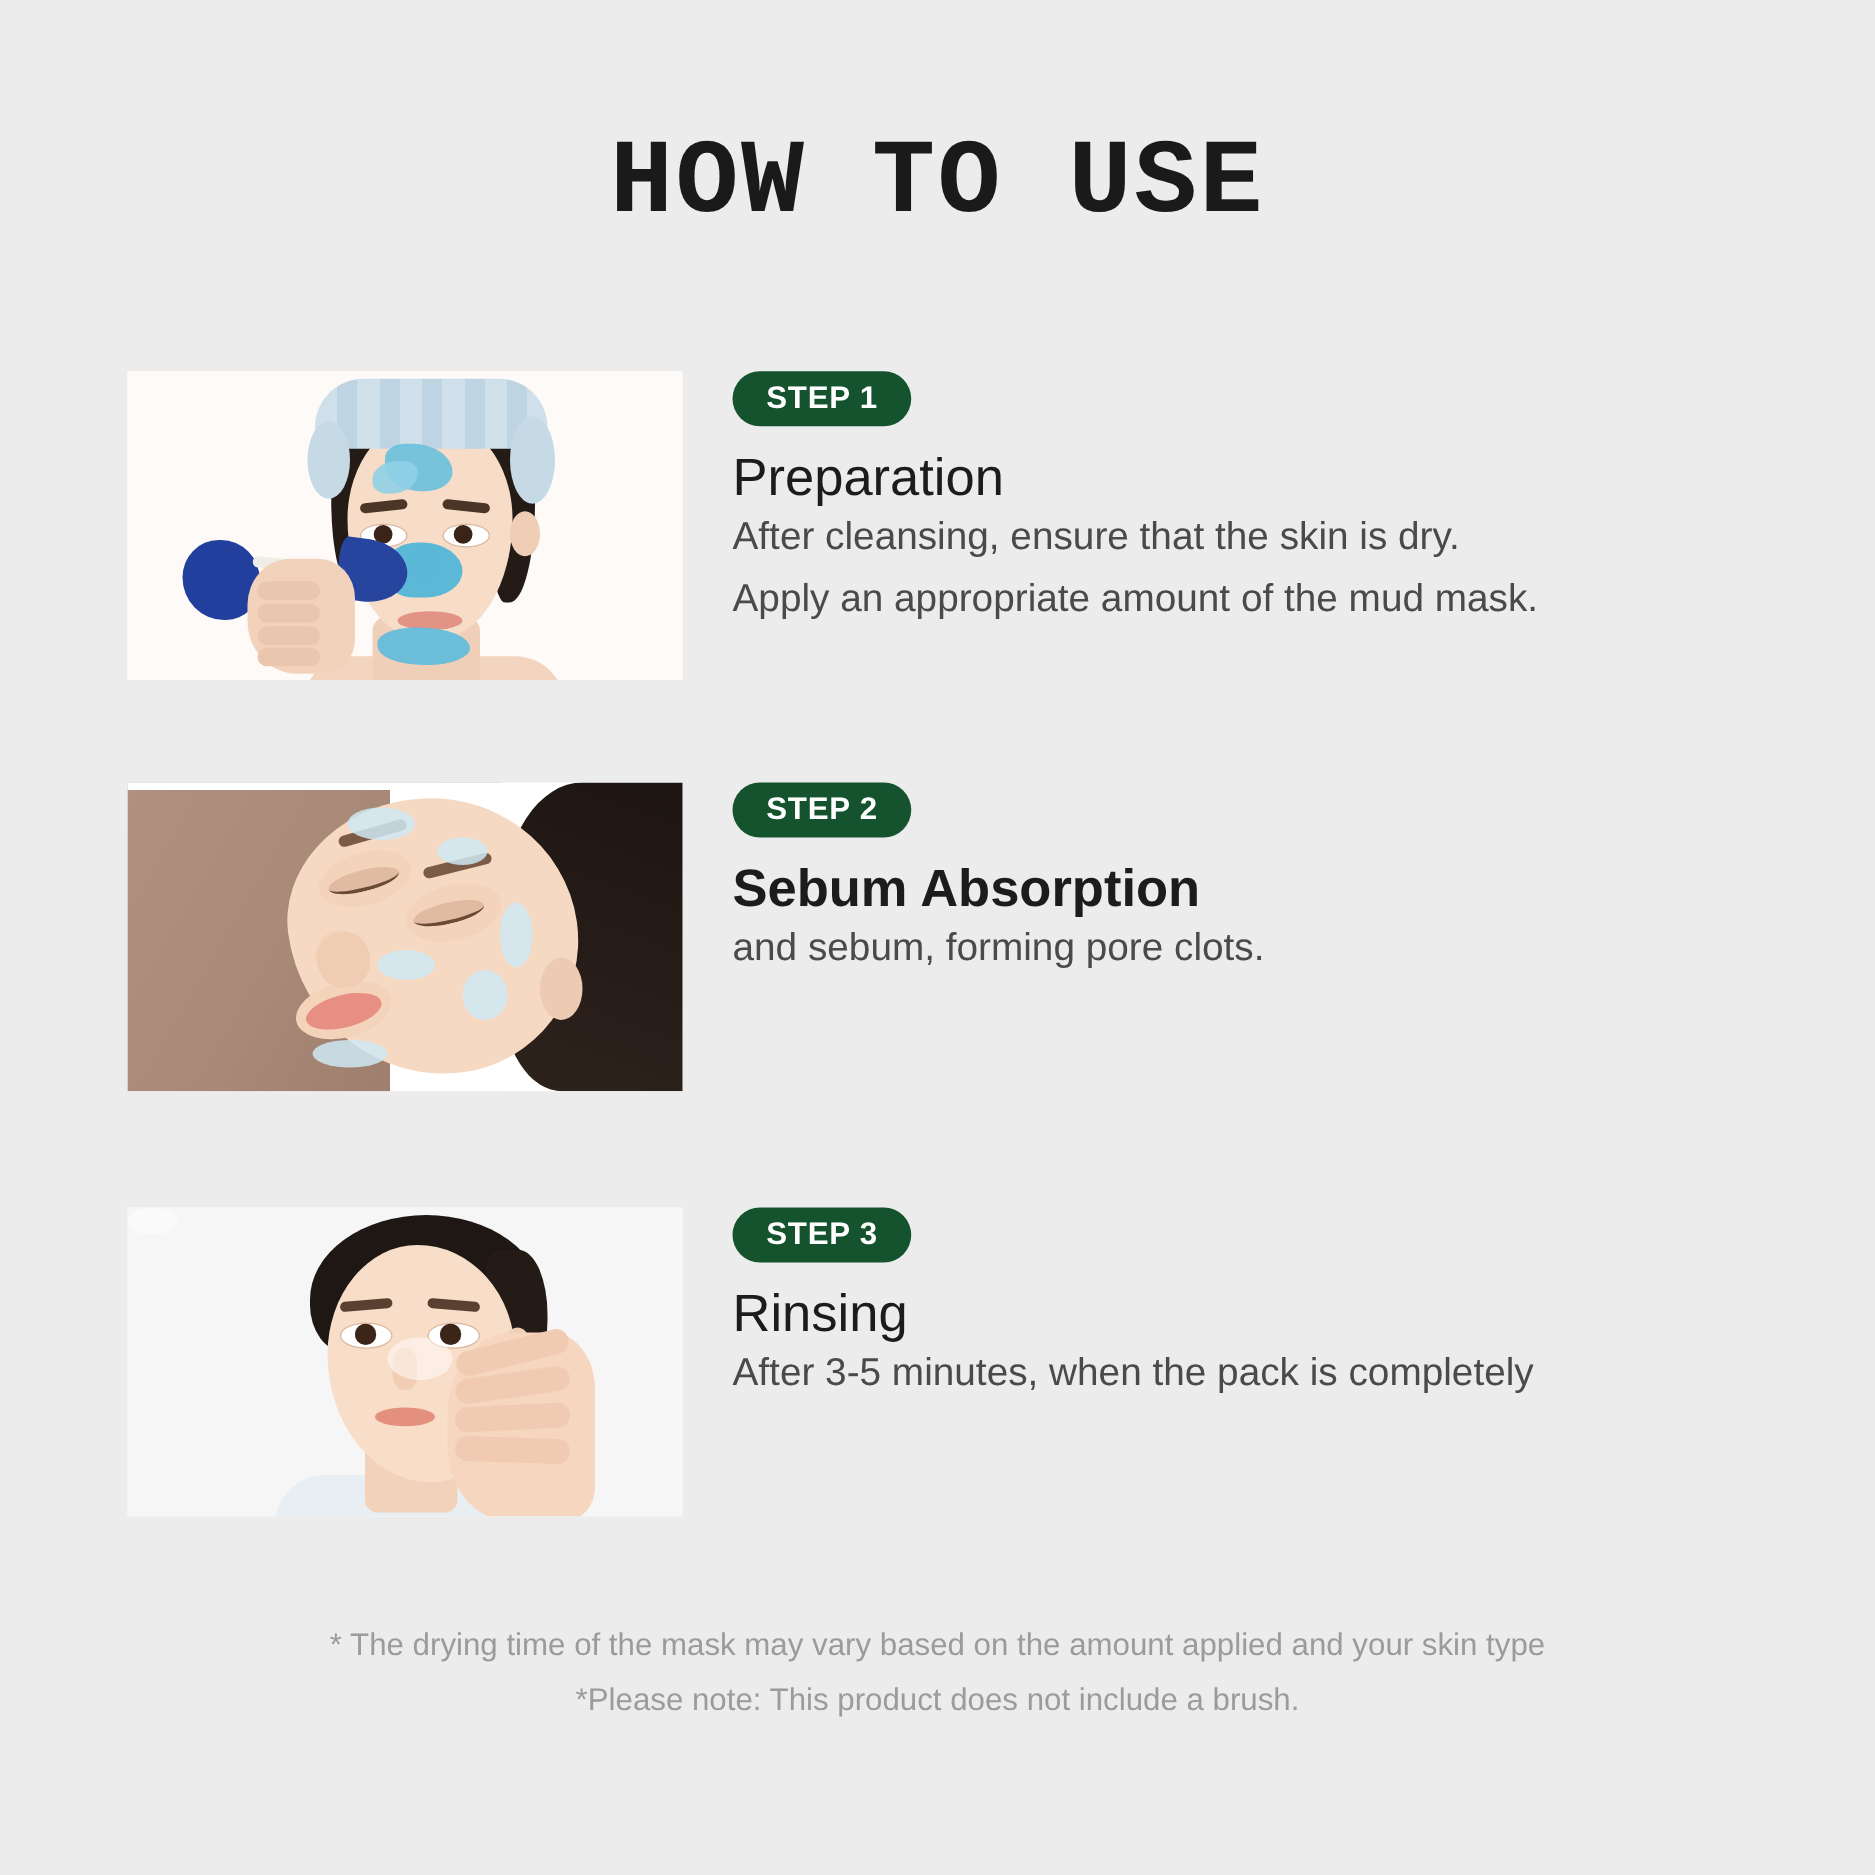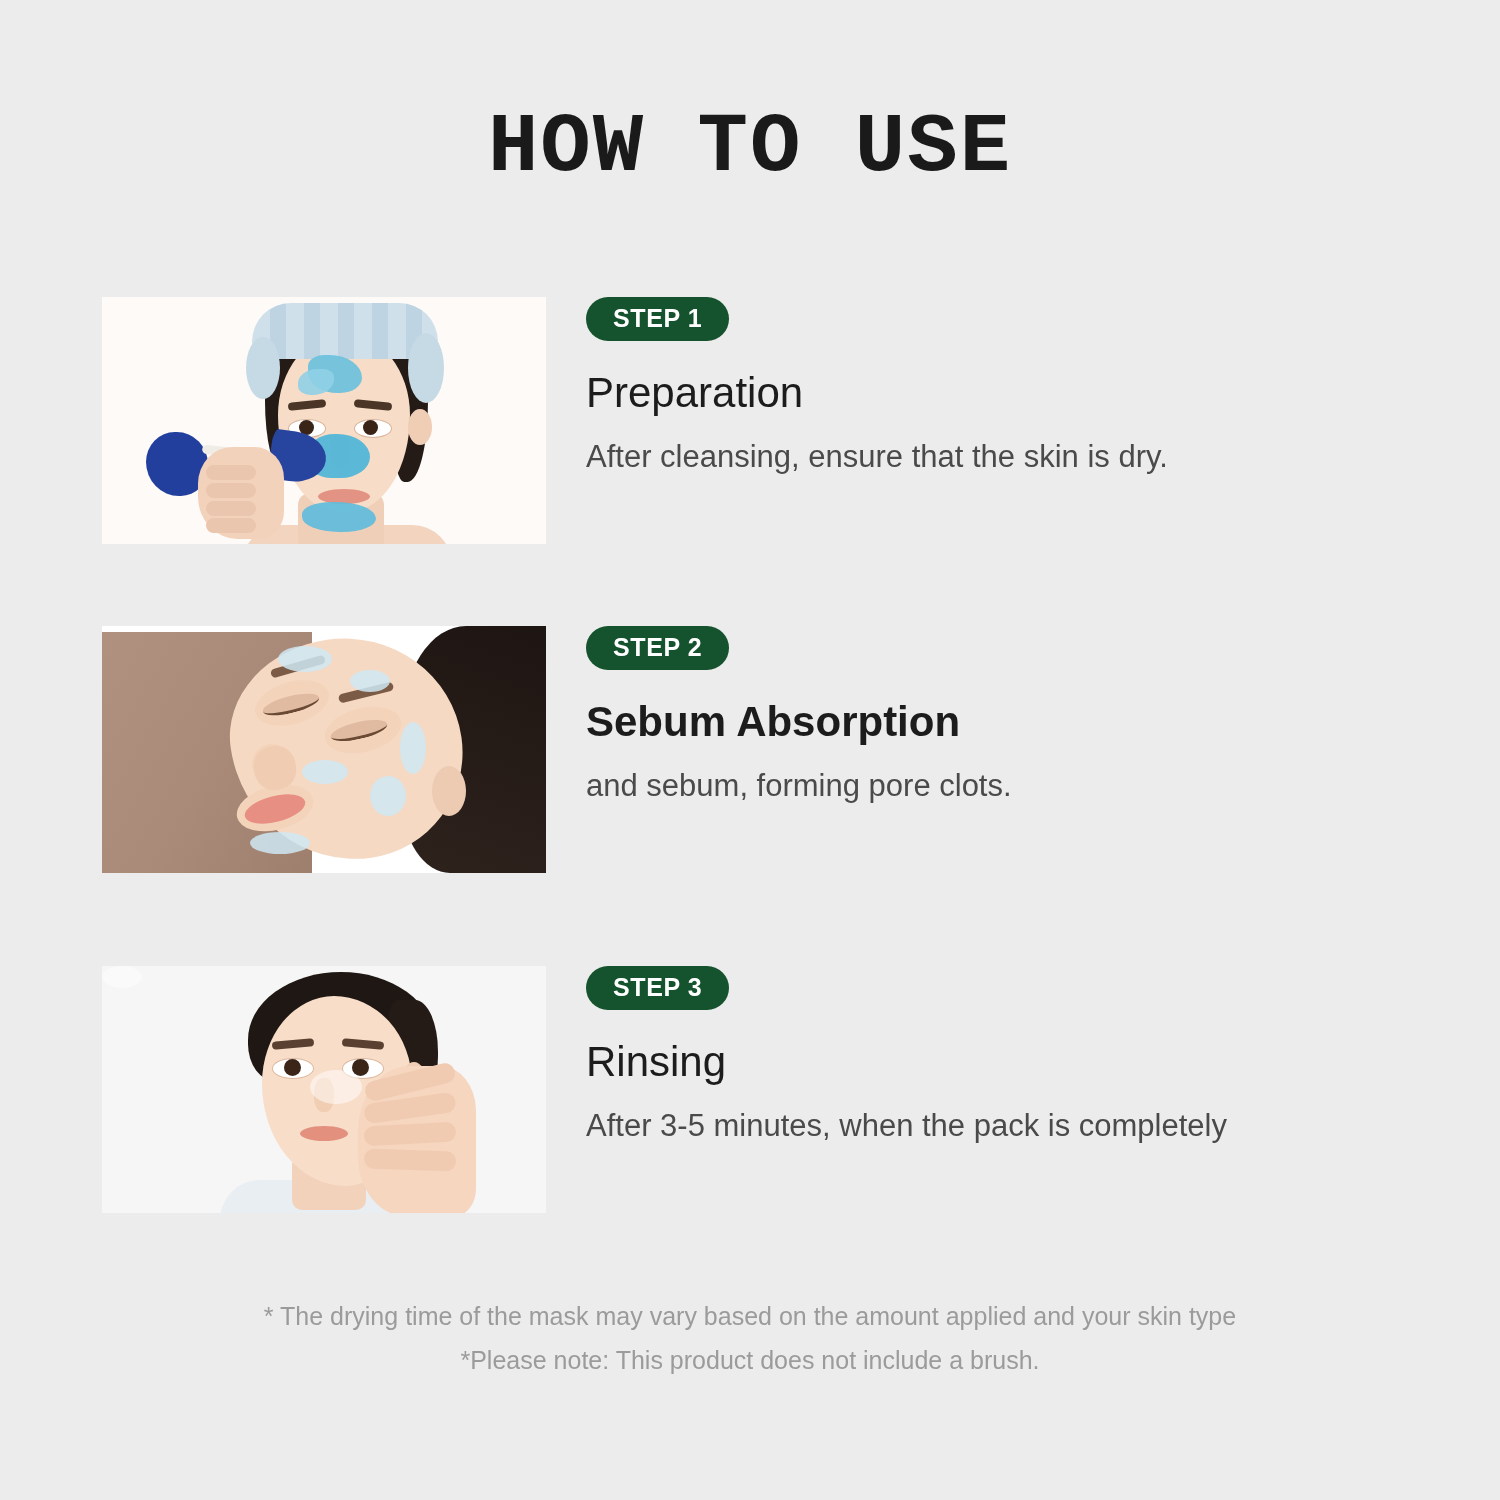--- a/index.html
+++ b/index.html
@@ -45,29 +45,28 @@
     background:#14532d;
     color:#ffffff;
     font-size:25px;
     font-weight:700;
     letter-spacing:.6px;
     padding:9px 27px 10px 27px;
     border-radius:999px;
     line-height:1;
   }
   .step-title{
-    margin-top:30px;
+    margin-top:19px;
     font-size:42px;
     color:#1c1c1c;
     line-height:1.05;
   }
   .step-title.medium{font-weight:500;}
   .step-title.bold{font-weight:700;}
   .step-body{
-    margin-top:17px;
     font-size:31px;
     line-height:1.62;
     color:#4a4a4a;
     font-weight:400;
   }
   .step-body .ln{display:block;white-space:nowrap;}
 
   
   .footnotes{
     position:absolute;left:0;top:1295px;width:1500px;
@@ -218,20 +217,21 @@
           <div class="finger f2"></div>
         <div class="finger f3"></div>
           <div class="finger f4"></div>
       </div>
     </div>
     <div class="text-col">
       <span class="badge">STEP 1</span>
       <div class="step-title medium">Preparation</div>
       <div class="step-body">
         <span class="ln">After cleansing, ensure that the skin is dry.</span>
+        <span class="ln">Apply an appropriate amount of the mud mask.</span>
       </div>
     </div>
   </div>
 
   <div class="step" id="step2">
     <div class="photo">
       <div class="scene" id="s2">
         <div class="bg"></div>
         <div class="sofa"></div>
         <div class="sofa2"></div>

